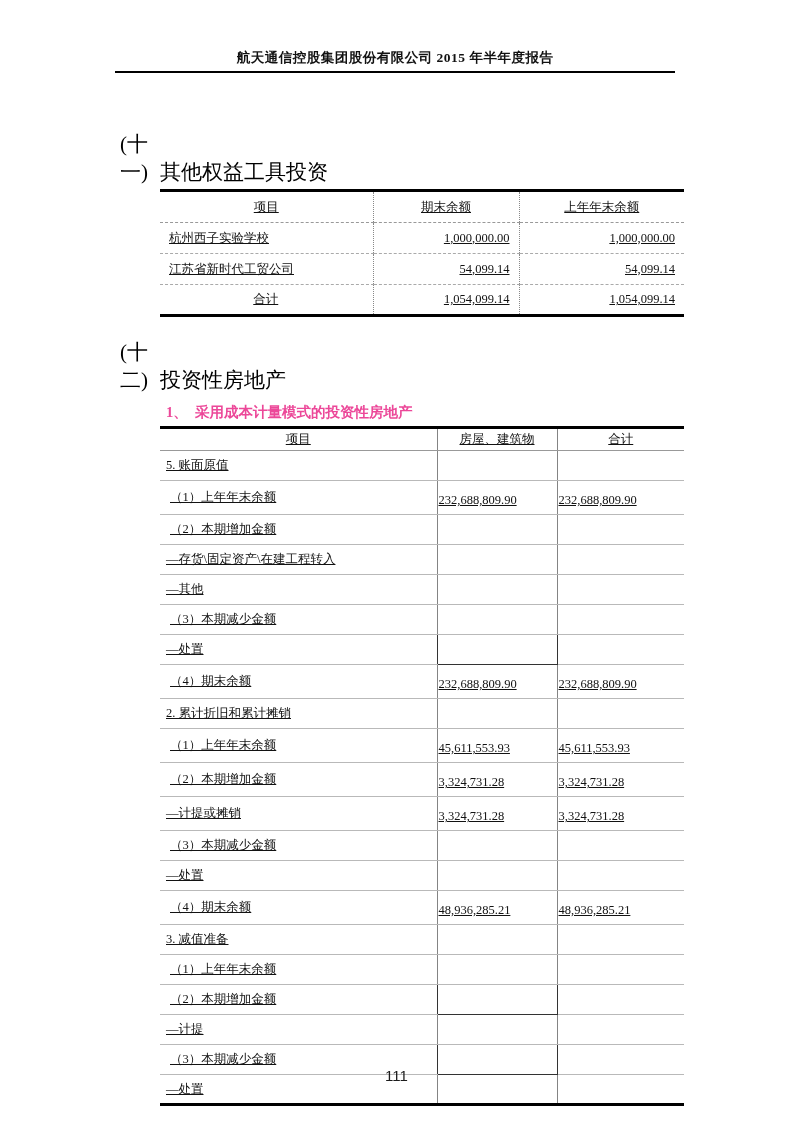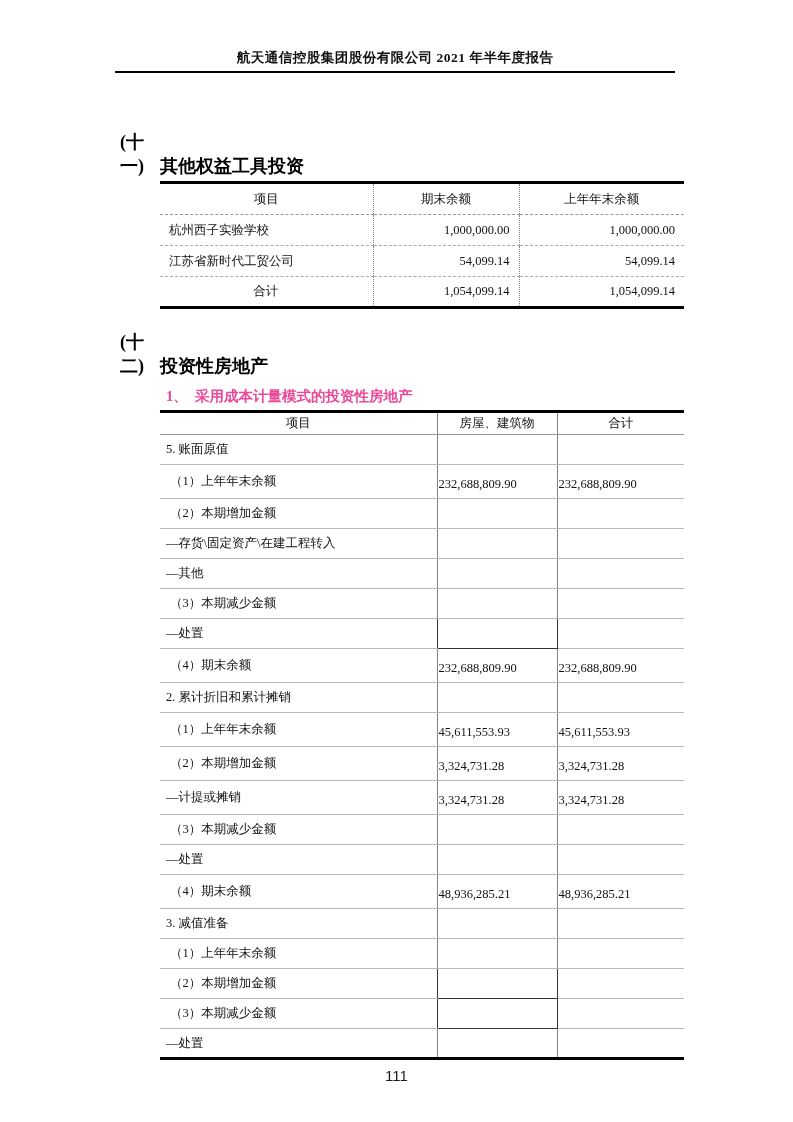--- a/index.html
+++ b/index.html
@@ -18,32 +18,32 @@
     margin: 49px 118px 0 115px;
     text-align: center;
     border-bottom: 2px solid #000;
     padding-bottom: 4px;
     font-weight: bold;
     font-size: 13.5px;
     letter-spacing: 0.5px;
   }
 
   
-  .section-heading { font-weight: bold; font-size: 18px; color: #000; }
+  .section-heading { font-weight: normal; font-size: 21px; color: #000; }
   .heading-11 { margin: 57px 0 0 120px; }
   .heading-12 { margin: 21px 0 0 120px; }
   .section-heading .marker { display: inline-block; width: 40px; }
   .sub-heading {
     margin: 9px 0 0 166px;
     font-weight: bold; font-size: 14.5px; color: #ec4899;
   }
   .sub-heading .marker { display: inline-block; width: 29px; }
 
   
-  table { border-collapse: collapse; table-layout: fixed; }
+  table { border-collapse: collapse; table-layout: fixed; text-decoration: underline; }
   table.t1 {
     margin: 3px 0 0 160px;
     width: 524px;
     border-top: 3px solid #000;
     border-bottom: 3px solid #000;
     font-size: 12.5px;
   }
   .t1 th {
     font-weight: normal; height: 32px;
     border-bottom: 1px dashed #999;
@@ -86,21 +86,21 @@
     font-family: "Liberation Sans", "DejaVu Sans", sans-serif;
     font-size: 15px; color: #1c1c1c;
   }
 </style>
 </head>
 <body>
 
 <div class="page">
 
   <div class="doc-header">
-    <span>航天通信控股集团股份有限公司 2021 年半年度报告</span>
+    <span>航天通信控股集团股份有限公司 2015 年半年度报告</span>
   </div>
 
   <div class="section-heading heading-11">
     <span class="marker">(十一)</span><span>其他权益工具投资</span>
   </div>
 
   <table class="t1">
     <colgroup>
         <col style="width:213px">
         <col style="width:146px">
@@ -238,20 +238,25 @@
           <td class="cell-label indent">（1）上年年末余额</td>
           <td class="cell-num"></td>
           <td class="cell-num"></td>
         </tr>
         <tr>
           <td class="cell-label indent">（2）本期增加金额</td>
           <td class="cell-num dark-cell"></td>
           <td class="cell-num"></td>
         </tr>
         <tr>
+          <td class="cell-label">—计提</td>
+          <td class="cell-num"></td>
+          <td class="cell-num"></td>
+        </tr>
+        <tr>
           <td class="cell-label indent">（3）本期减少金额</td>
           <td class="cell-num dark-cell"></td>
           <td class="cell-num"></td>
         </tr>
         <tr>
           <td class="cell-label">—处置</td>
           <td class="cell-num"></td>
           <td class="cell-num"></td>
         </tr>
       </tbody>

